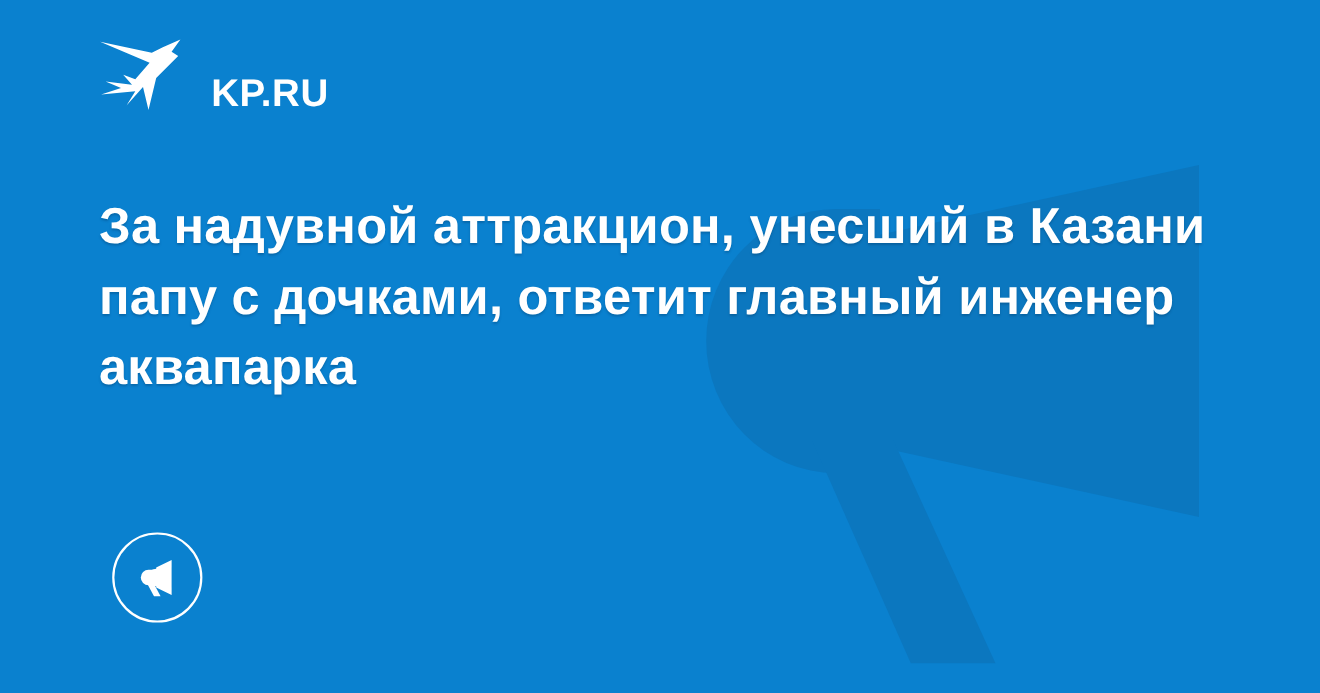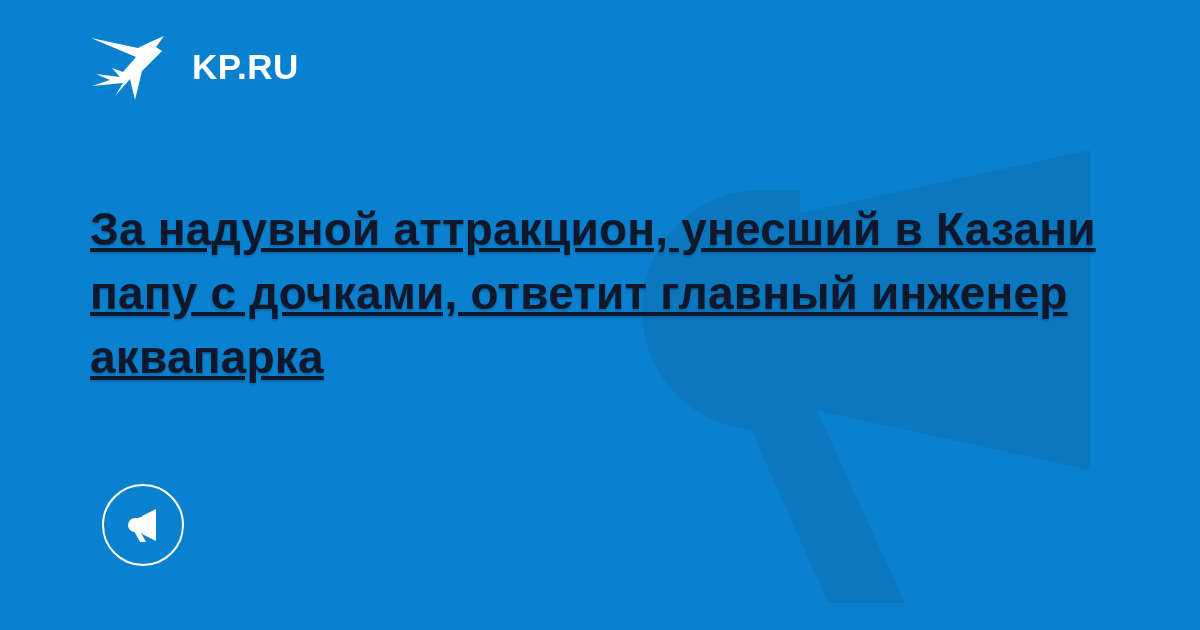--- a/index.html
+++ b/index.html
@@ -26,21 +26,21 @@
     height: 630px;
     pointer-events: none;
   }
 
   
   #brand {
     position: absolute;
     left: 90px;
     top: 30px;
     display: flex;
-    align-items: center;
+    align-items: flex-end;
     height: 72px;
   }
 
   #brand-logo {
     width: 80px;
     height: 72px;
     display: block;
     flex: 0 0 auto;
   }
 
@@ -51,30 +51,29 @@
     font-weight: bold;
     letter-spacing: 0.5px;
     line-height: 1;
     white-space: nowrap;
   }
 
   
   #headline {
     position: absolute;
     left: 90px;
-    top: 197px;
+    top: 173px;
     width: 1010px;
     margin: 0;
-    color: #0f172a;
+    color: #ffffff;
     font-size: 46px;
     font-weight: bold;
     line-height: 64px;
     letter-spacing: 0.2px;
     text-shadow: 0 2px 2px rgba(0, 50, 90, 0.30);
-    text-decoration: underline;
   }
 
   
   #badge {
     position: absolute;
     left: 102px;
     top: 484px;
     width: 82px;
     height: 82px;
     border: 2px solid #ffffff;

